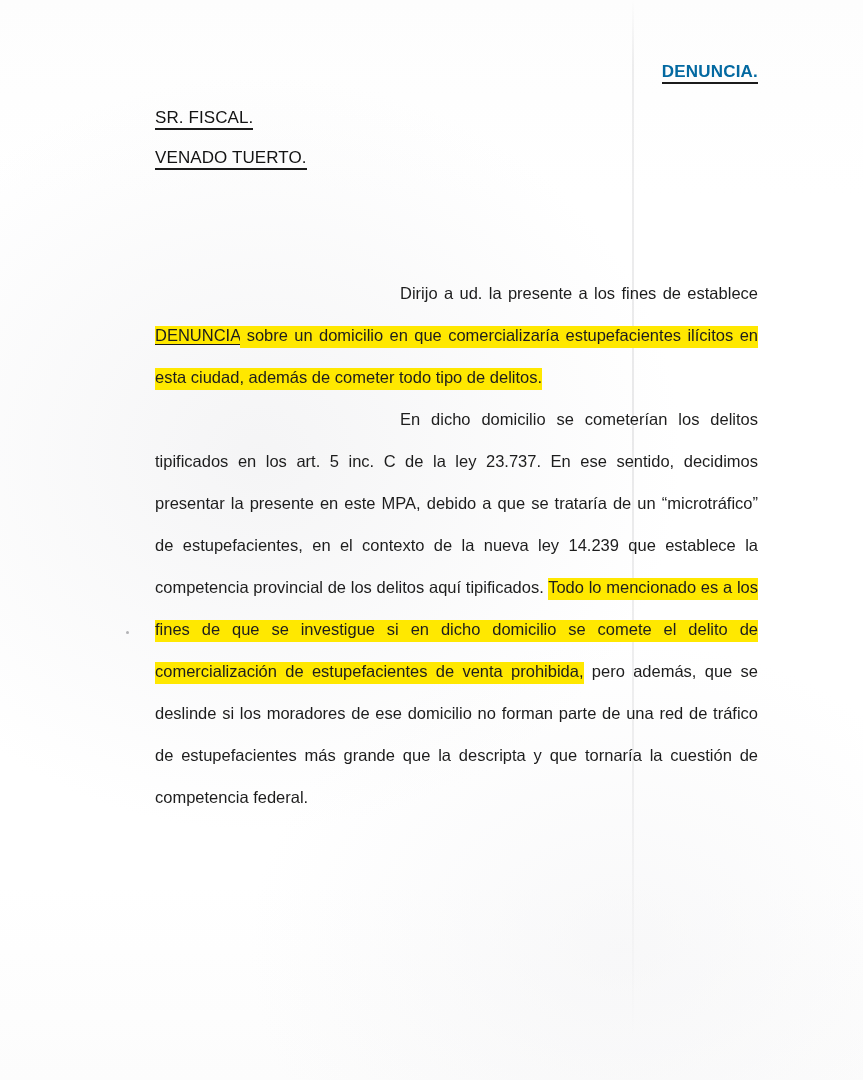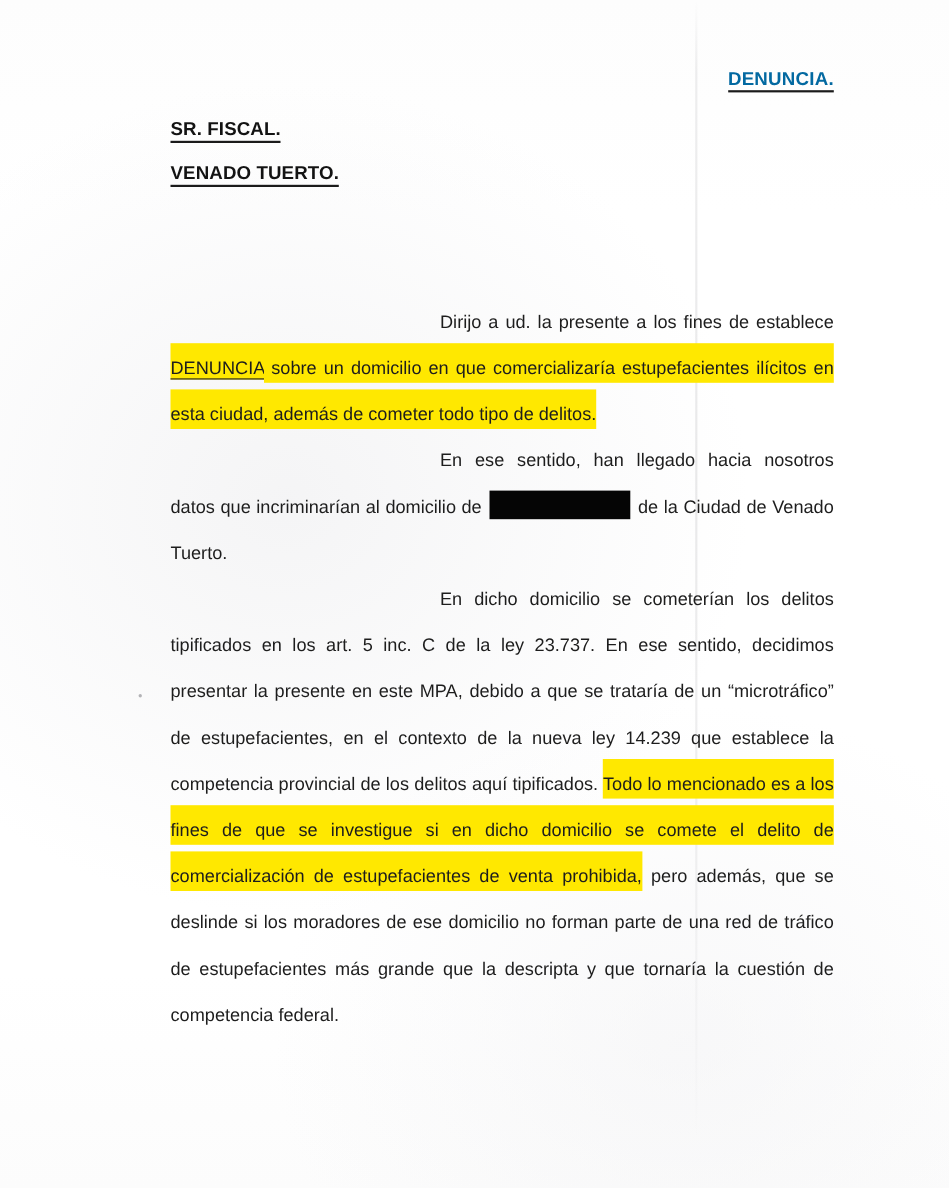--- a/index.html
+++ b/index.html
@@ -79,21 +79,21 @@
 
   
   .addressee {
     position: absolute;
     left: 155px;
     top: 108px;
     width: 603px;
   }
   .addressee-line {
     font-size: 17px;
-    font-weight: bold;
+    font-weight: normal;
     color: #131313;
     letter-spacing: 0.1px;
     margin-bottom: 20px;
     line-height: 20px;
   }
   .addressee-line span {
     border-bottom: 2px solid #1b1b1b;
     padding-bottom: 1px;
   }
 
@@ -114,21 +114,21 @@
   }
   .para.indent {
     text-indent: 245px;
   }
 
   
   .hl {
     background-color: #ffe800;
     box-decoration-break: clone;
     -webkit-box-decoration-break: clone;
-    padding: 14px 0 4px 0;
+    padding: 0 0 4px 0;
   }
   .u {
     border-bottom: 1.5px solid #1b1b1b;
     padding-bottom: 0px;
   }
 
   
   .redaction {
     display: inline-block;
     width: 128px;
@@ -159,22 +159,19 @@
       <span>VENADO TUERTO.</span>
     </div>
   </div>
 
   <div class="body-block">
 
     <p class="para indent">
       <span>Dirijo a ud. la presente a los fines de establece </span><span class="hl u">DENUNCIA</span><span class="hl"> sobre un domicilio en que comercializaría estupefacientes ilícitos en esta ciudad, además de cometer todo tipo de delitos.</span>
     </p>
 
-    <p class="para indent">
-      <span>En ese sentido, han llegado hacia nosotros datos que incriminarían al domicilio de </span><span class="redaction"></span><span> de la Ciudad de Venado Tuerto.</span>
-    </p>
 
     <p class="para indent">
       <span>En dicho domicilio se cometerían los delitos tipificados en los art. 5 inc. C de la ley 23.737. En ese sentido, decidimos presentar la presente en este MPA, debido a que se trataría de un “microtráfico” de estupefacientes, en el contexto de la nueva ley 14.239 que establece la competencia provincial de los delitos aquí tipificados. </span><span class="hl">Todo lo mencionado es a los fines de que se investigue si en dicho domicilio se comete el delito de comercialización de estupefacientes de venta prohibida,</span><span> pero además, que se deslinde si los moradores de ese domicilio no forman parte de una red de tráfico de estupefacientes más grande que la descripta y que tornaría la cuestión de competencia federal.</span>
     </p>
 
   </div>
 </div>
 
 </body></html>

